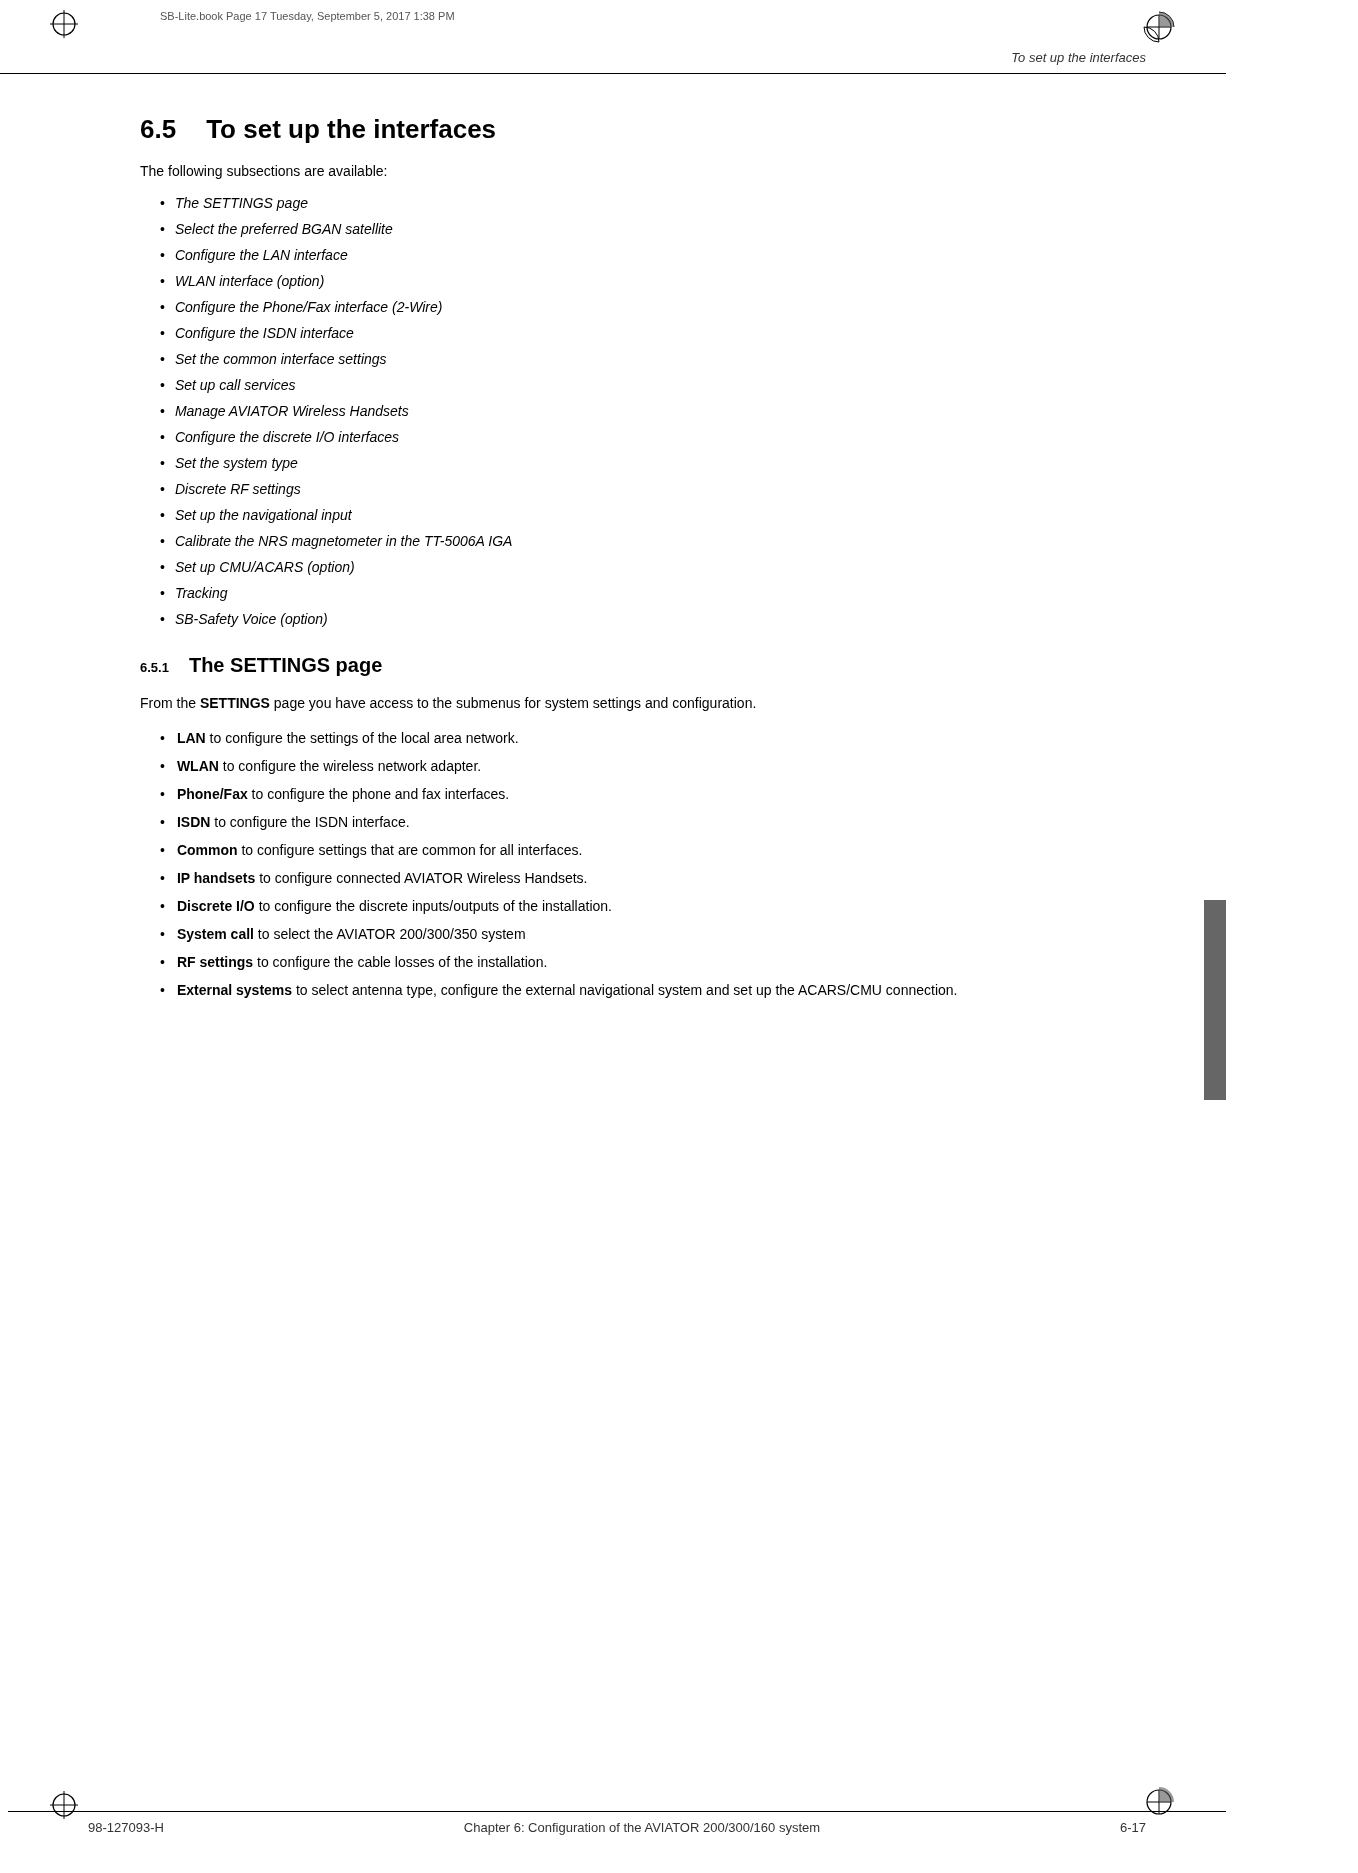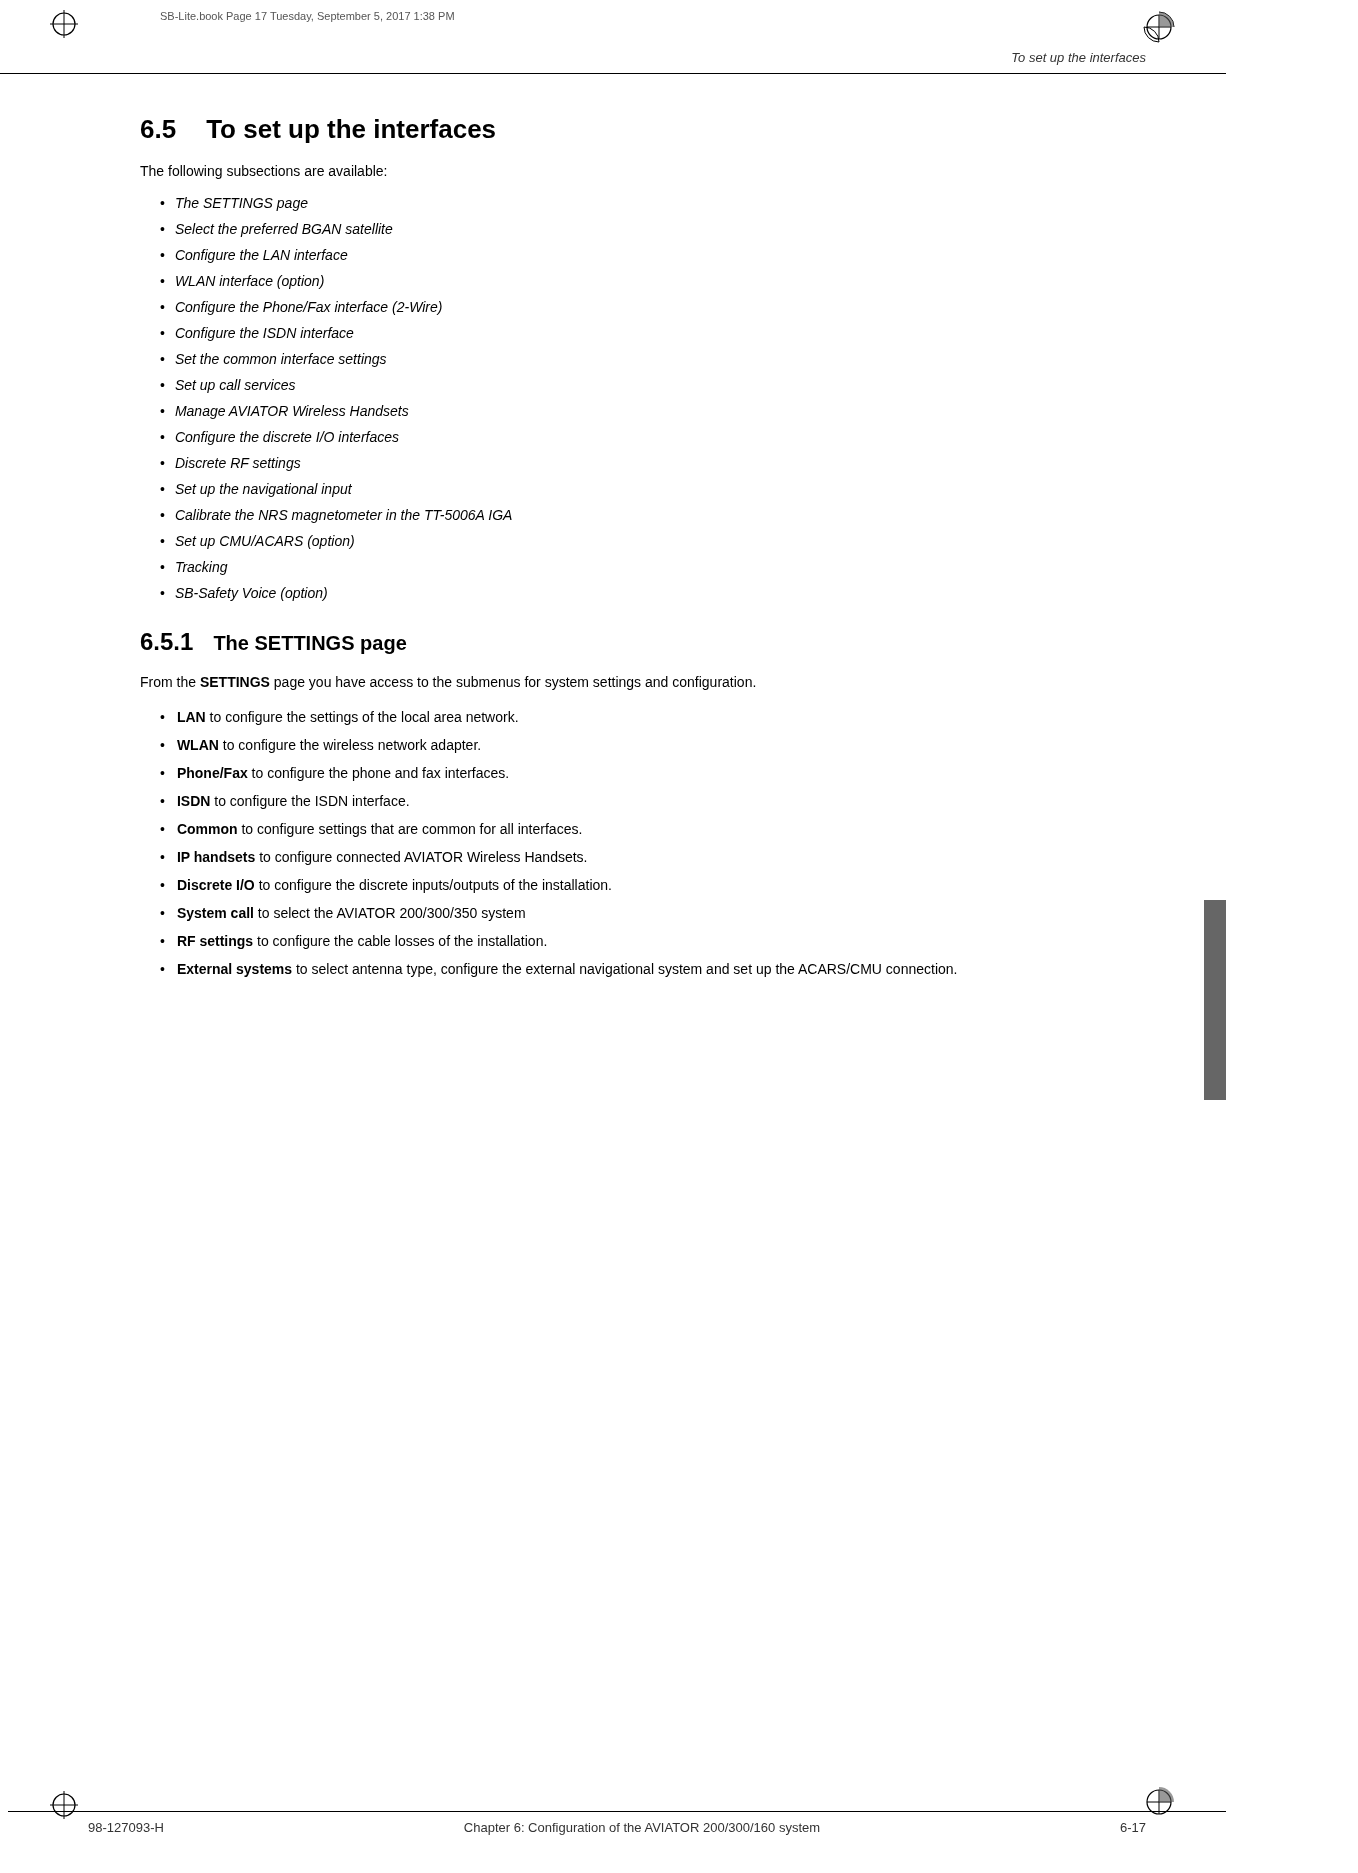--- a/index.html
+++ b/index.html
@@ -215,41 +215,44 @@
       <li>
           <span>Set up call services</span>
         </li>
       <li>
           <span>Manage AVIATOR Wireless Handsets</span>
         </li>
       <li>
           <span>Configure the discrete I/O interfaces</span>
         </li>
       <li>
+          <span>Set the system type</span>
+        </li>
+      <li>
           <span>Discrete RF settings</span>
         </li>
       <li>
           <span>Set up the navigational input</span>
         </li>
       <li>
           <span>Calibrate the NRS magnetometer in the TT-5006A IGA</span>
         </li>
       <li>
           <span>Set up CMU/ACARS (option)</span>
         </li>
       <li>
           <span>Tracking</span>
         </li>
       <li>
           <span>SB-Safety Voice (option)</span>
         </li>
     </ul>
 
     <div style="display:flex; align-items:baseline; margin-top:20px; margin-bottom:16px;">
-      <span class="subsection-number" style="font-size:24px; font-weight:bold; font-family:Arial,Helvetica,sans-serif;">6.5.1</span>
+      <span class="subsection-number" style="font-size:13px; font-weight:bold; font-family:Arial,Helvetica,sans-serif;">6.5.1</span>
       <span style="font-size:20px; font-weight:bold; font-family:Arial,Helvetica,sans-serif;">The SETTINGS page</span>
     </div>
 
     <p class="desc-text">
       From the <strong>SETTINGS</strong> page you have access to the submenus for system settings and configuration.
     </p>
 
     <ul class="detail-list">
       <li>
         <span class="term">LAN</span>&nbsp;<span>to configure the settings of the local area network.</span>

